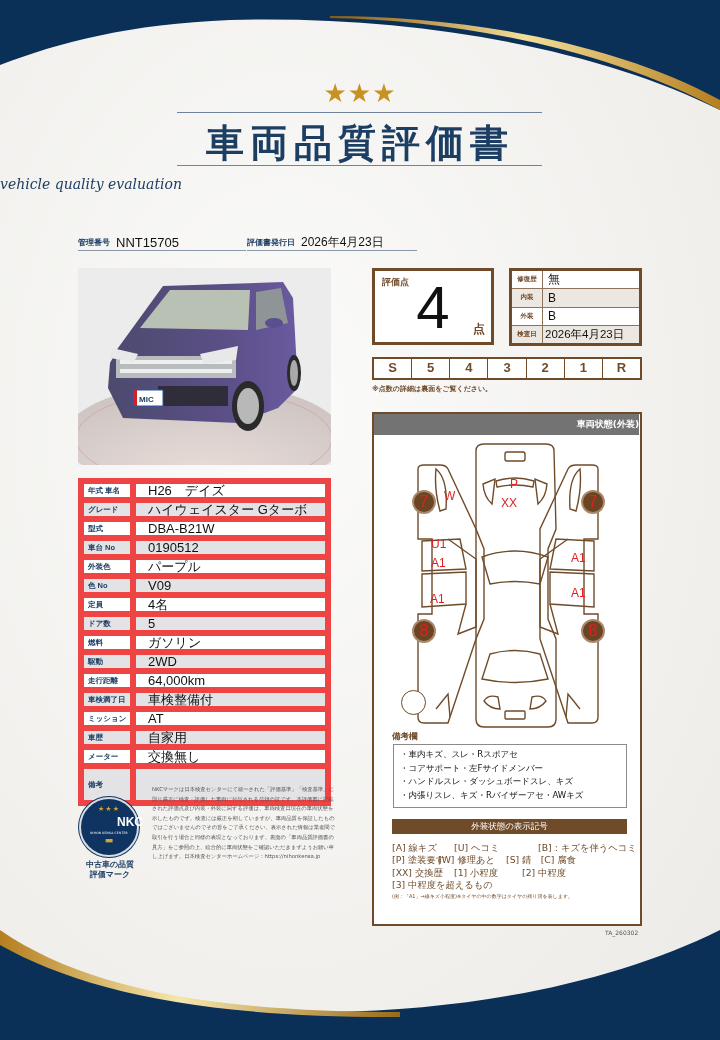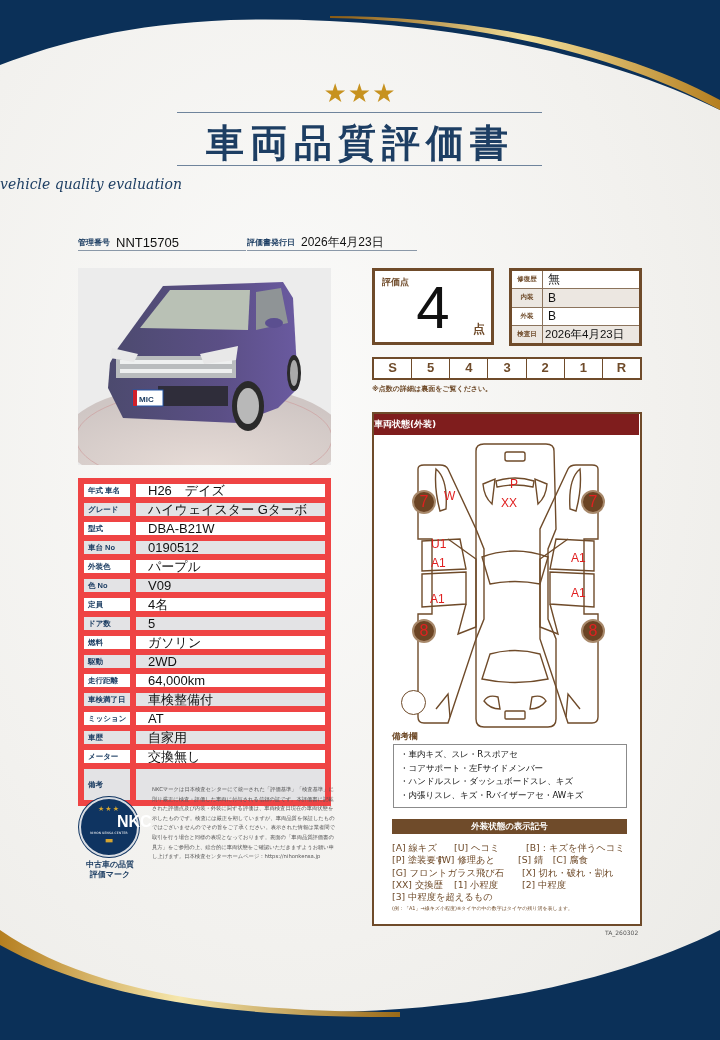--- a/index.html
+++ b/index.html
@@ -37,21 +37,21 @@
   .spec td { border: 6px solid #ef4444; height: 16.2px; font-family: "Liberation Sans", sans-serif; margin-top: 36px; }
   .spec td.k { width: 52px; font-size: 7.5px; font-weight: bold; color: #1d3e63; padding-left: 4px; }
   .spec td.v { font-size: 13px; color: #111; padding-left: 12px; line-height: 1; }
   .spec tr:nth-child(even) td { background: #e3e3e5; }
   .spec tr:nth-child(odd) td { background: #ffffff; }
   .spec tr.tall td { height: 37px; }
 
   
   .nkc-badge { left: 79px; top: 797px; width: 60px; height: 60px; border-radius: 50%; background: #0f3461; border: 2px solid #d9dde3; box-shadow: 0 0 0 1px #0f3461; color: #fff; text-align: center; }
   .nkc-stars { font-size: 7px; color: #d5a531; margin-top: 6px; letter-spacing: 1px; }
-  .nkc-text { font-size: 16px; font-weight: bold; font-family: "Liberation Sans", sans-serif; line-height: 18px; padding-left: 36px; }
+  .nkc-text { font-size: 12px; font-weight: bold; font-family: "Liberation Sans", sans-serif; line-height: 18px; padding-left: 36px; }
   .nkc-sub { font-size: 3px; letter-spacing: .2px; }
   .nkc-car { font-size: 9px; color: #d5a531; line-height: 10px; }
   .nkc-cap { left: 72px; top: 860px; width: 76px; text-align: center; font-size: 8px; font-weight: bold; color: #1d3e63; line-height: 10px; }
   .nkc-desc { left: 152px; top: 785px; width: 185px; font-size: 5.3px; line-height: 9.6px; color: #555; }
 
   
   .score-box { left: 372px; top: 268px; width: 122px; height: 77px; background: #fff; border: 3px solid #6f4b2a; }
   .score-label { left: 7px; top: 5px; font-size: 9px; font-weight: bold; color: #6f4b2a; }
   .score-value { left: 0; width: 116px; top: 6px; text-align: center; font-size: 60px; font-family: "Liberation Sans", sans-serif; color: #111; line-height: 62px; }
   .score-unit { right: 6px; bottom: 4px; font-size: 12px; font-weight: bold; color: #6f4b2a; }
@@ -63,31 +63,31 @@
   .info tr:nth-child(even) td { background: #ece7e1; }
   .info tr:nth-child(odd) td { background: #fff; }
 
   .grades { left: 372px; top: 357px; width: 270px; height: 23px; display: flex; border: 2.5px solid #6f4b2a; background: #fff; }
   .grade { flex: 1; text-align: center; font-size: 13px; font-weight: bold; line-height: 18px; color: #6f4b2a; border-right: 1.5px solid #6f4b2a; font-family: "Liberation Sans", sans-serif; }
   .grade:last-child { border-right: none; }
   .grade-note { left: 372px; top: 384px; font-size: 7px; font-weight: bold; color: #6f4b2a; }
 
   
   .cond { left: 372px; top: 412px; width: 270px; height: 514px; background: #fff; border: 2.5px solid #6f4b2a; }
-  .cond-head { left: 0; top: 0; width: 265px; height: 21px; background: #7f1d1d; color: #fff; text-align: left; font-size: 9px; font-weight: bold; line-height: 21px; }
+  .cond-head { left: 0; top: 0; width: 265px; height: 21px; background: #737373; color: #fff; text-align: right; font-size: 9px; font-weight: bold; line-height: 21px; }
   .diagram { left: 14px; top: 25px; width: 240px; height: 290px; }
   .mark { font-family: "Liberation Sans", sans-serif; color: #e02020; font-size: 12px; line-height: 1; }
   .tire { width: 24px; height: 24px; border-radius: 50%; background: #6b4424; border: 2px solid #a8896b; color: #e02020; font-size: 16px; text-align: center; line-height: 20px; font-family: "Liberation Sans", sans-serif; }
   .spare { width: 25px; height: 25px; border-radius: 50%; border: 1px solid #6f4b2a; background: #fff; }
 
   .remarks-label { left: 18px; top: 317px; font-size: 8.5px; font-weight: bold; color: #6f4b2a; }
   .remarks { left: 19px; top: 330px; width: 234px; height: 64px; border: 1px solid #8b8b8b; padding: 3px 6px; }
   .remark-line { font-size: 8.5px; line-height: 13.5px; color: #111; }
 
-  .legend-head { left: 18px; top: 405px; width: 235px; height: 15px; background: #6f4b2a; color: #fff; text-align: center; font-size: 8.5px; font-weight: bold; line-height: 15px; }
+  .legend-head { left: 18px; top: 405px; width: 235px; height: 15px; background: #6f4b2a; color: #fff; text-align: center; font-size: 8.5px; font-weight: normal; line-height: 15px; }
   .legend { left: 18px; top: 428px; width: 245px; }
   .legend-row { display: flex; font-size: 9.3px; line-height: 12.3px; color: #6f4b2a; white-space: nowrap; }
   .legend-row span { display: inline-block; }
   .legend-note { font-size: 5px; color: #6f4b2a; margin-top: 2px; }
 
   .doc-code { left: 605px; top: 929px; font-size: 6px; color: #555; }
 </style>
 </head>
 <body>
 
@@ -344,31 +344,27 @@
     <div class="remark-line">・車内キズ、スレ・Rスポアセ</div>
     <div class="remark-line">・コアサポート・左Fサイドメンバー</div>
     <div class="remark-line">・ハンドルスレ・ダッシュボードスレ、キズ</div>
     <div class="remark-line">・内張りスレ、キズ・Rバイザーアセ・AWキズ</div>
   </div>
 
   <div class="abs legend-head">外装状態の表示記号</div>
   <div class="abs legend">
     <div class="legend-row">
       <span style="width:62px">[A] 線キズ</span>
-      <span style="width:72px">[U] ヘコミ</span>
+      <span style="width:84px">[U] ヘコミ</span>
       <span>[B]：キズを伴うヘコミ</span>
     </div>
     <div class="legend-row">
       <span style="width:46px">[P] 塗装要す</span>
-      <span style="width:80px">[W] 修理あと</span>
+      <span style="width:68px">[W] 修理あと</span>
       <span>[S] 錆　[C] 腐食</span>
-    </div>
-    <div class="legend-row">
-      <span style="width:130px">[G] フロントガラス飛び石</span>
-      <span>[X] 切れ・破れ・割れ</span>
     </div>
     <div class="legend-row">
       <span style="width:62px">[XX] 交換歴</span>
       <span style="width:68px">[1] 小程度</span>
       <span>[2] 中程度</span>
     </div>
     <div class="legend-row">
       <span>[3] 中程度を超えるもの</span>
     </div>
     <div class="legend-note">(例：「A1」→線キズ小程度)※タイヤの中の数字はタイヤの残り溝を表します。</div>

